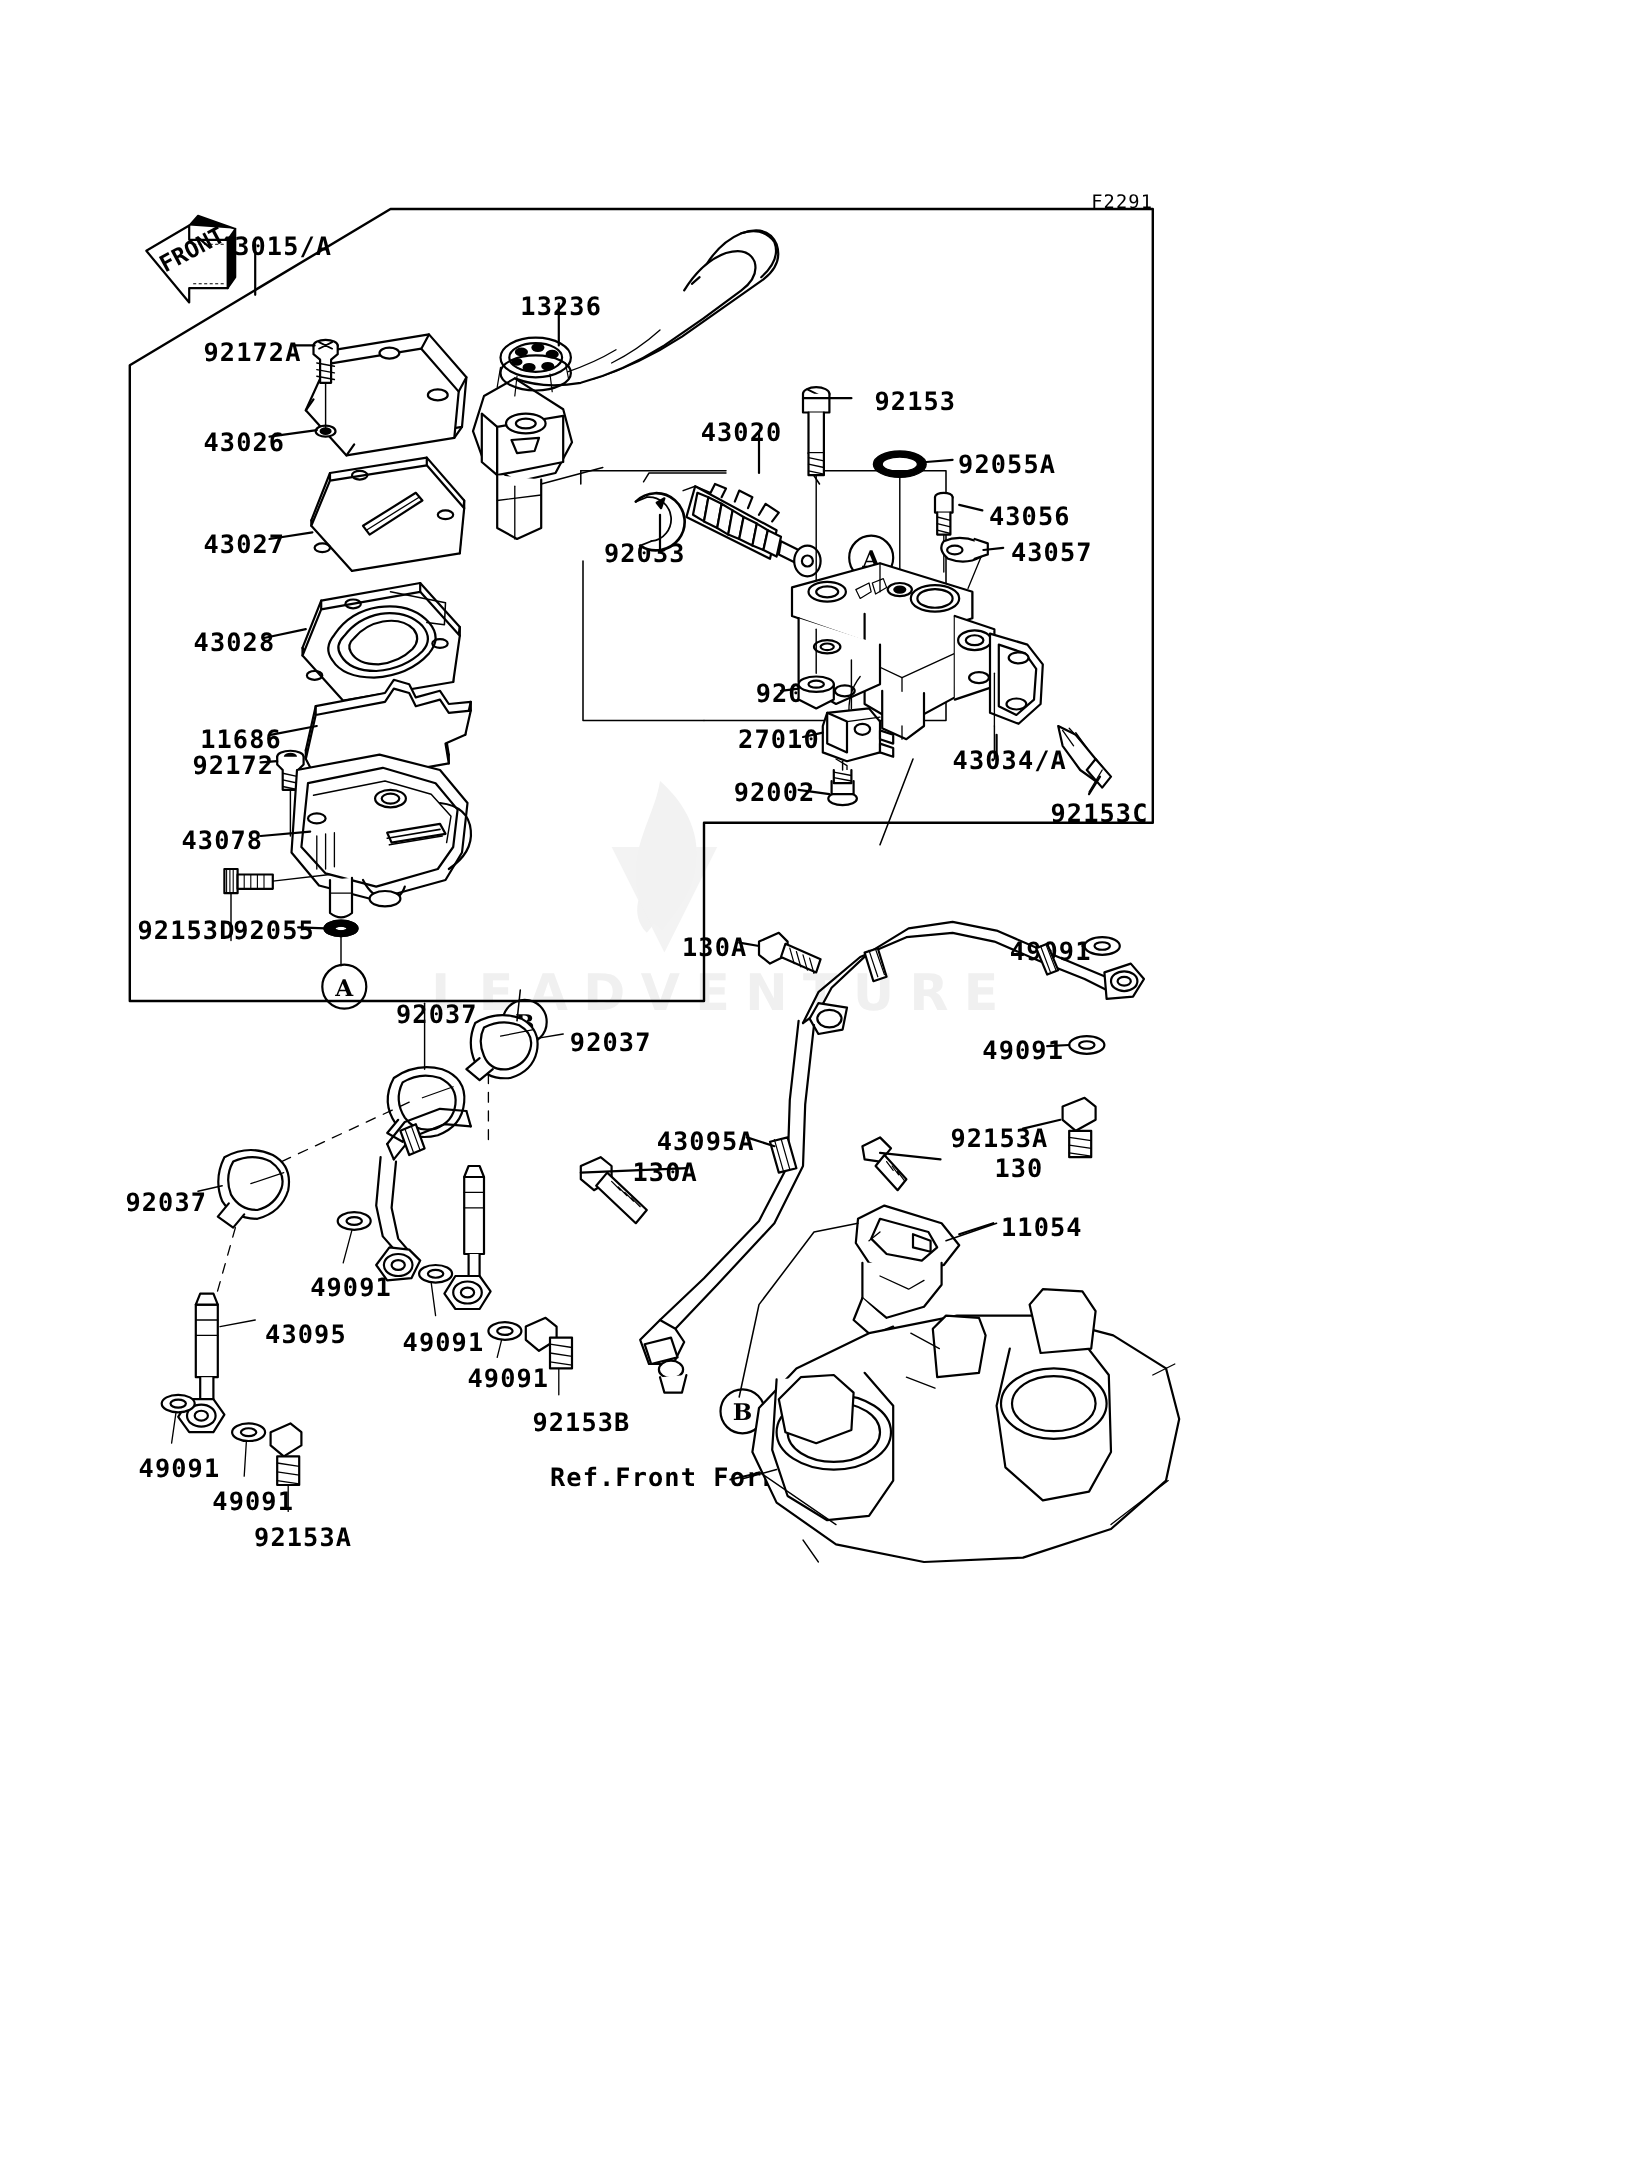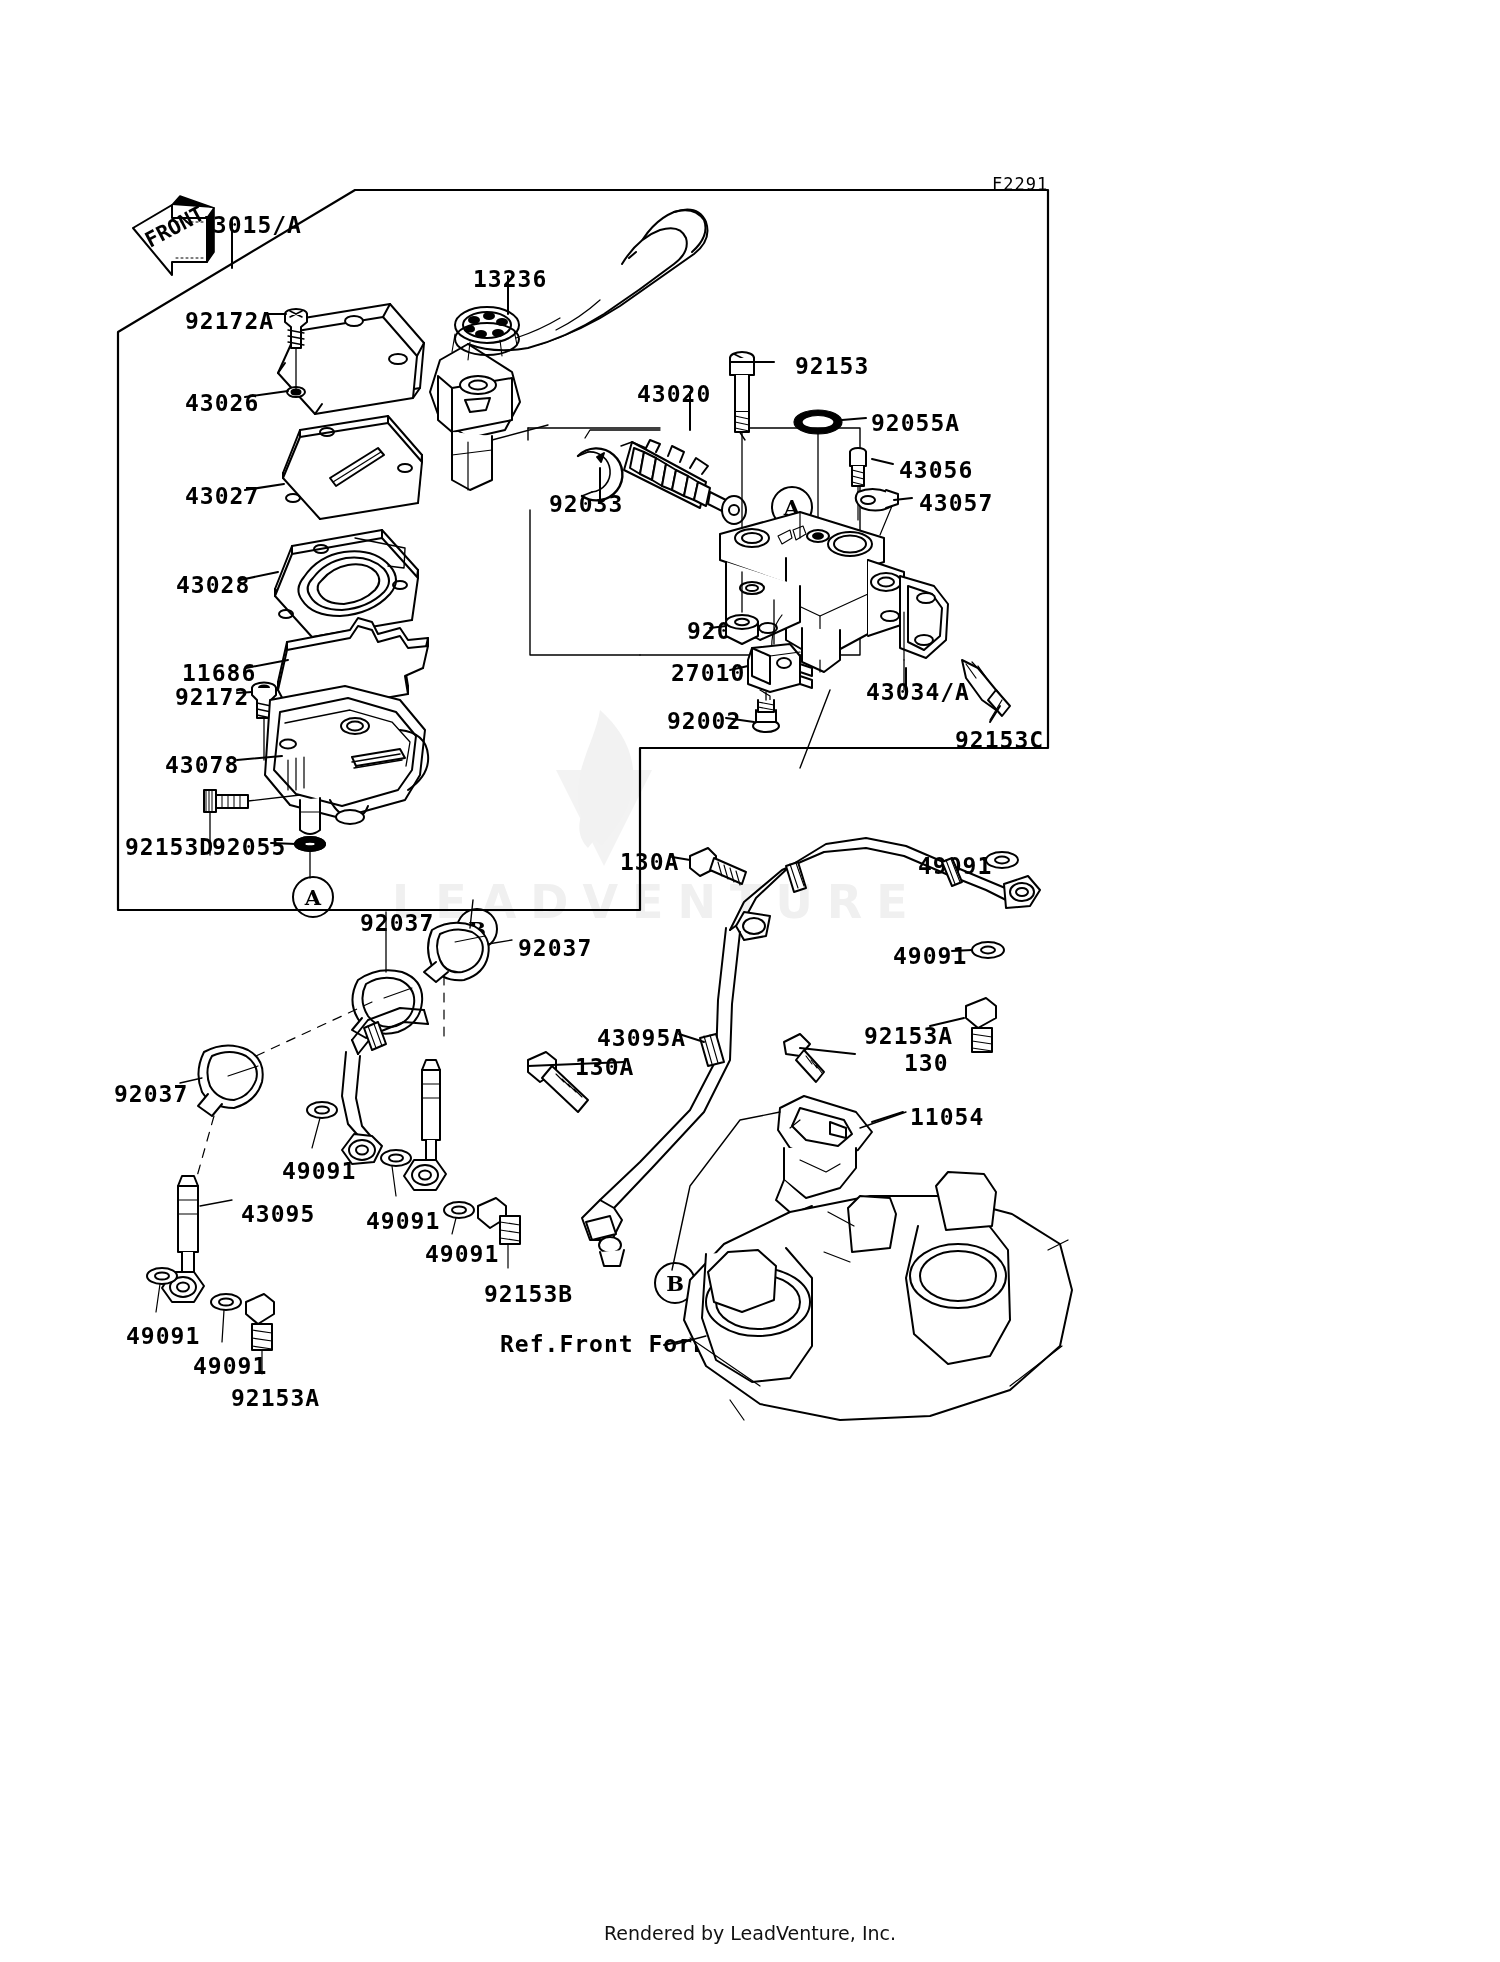--- a/index.html
+++ b/index.html
@@ -603,14 +603,13 @@
   <div class="lbl" style="left:241px;top:1201px;text-align:center;">43095</div>
   <div class="lbl" style="left:484px;top:1281px;">92153B</div>
   <div class="lbl" style="left:126px;top:1323px;">49091</div>
   <div class="lbl" style="left:193px;top:1353px;">49091</div>
   <div class="lbl" style="left:231px;top:1385px;">92153A</div>
 
   <svg class="layer" style="z-index:4">
     <text x="150" y="248" font-family="DejaVu Sans Mono, monospace" font-size="21" font-weight="bold" transform="rotate(-28 150 248)">FRONT</text>
   </svg>
 
-  <div class="footer">Rendered by LeadVenture, Inc.</div>
 </div>
 
 </body></html>

